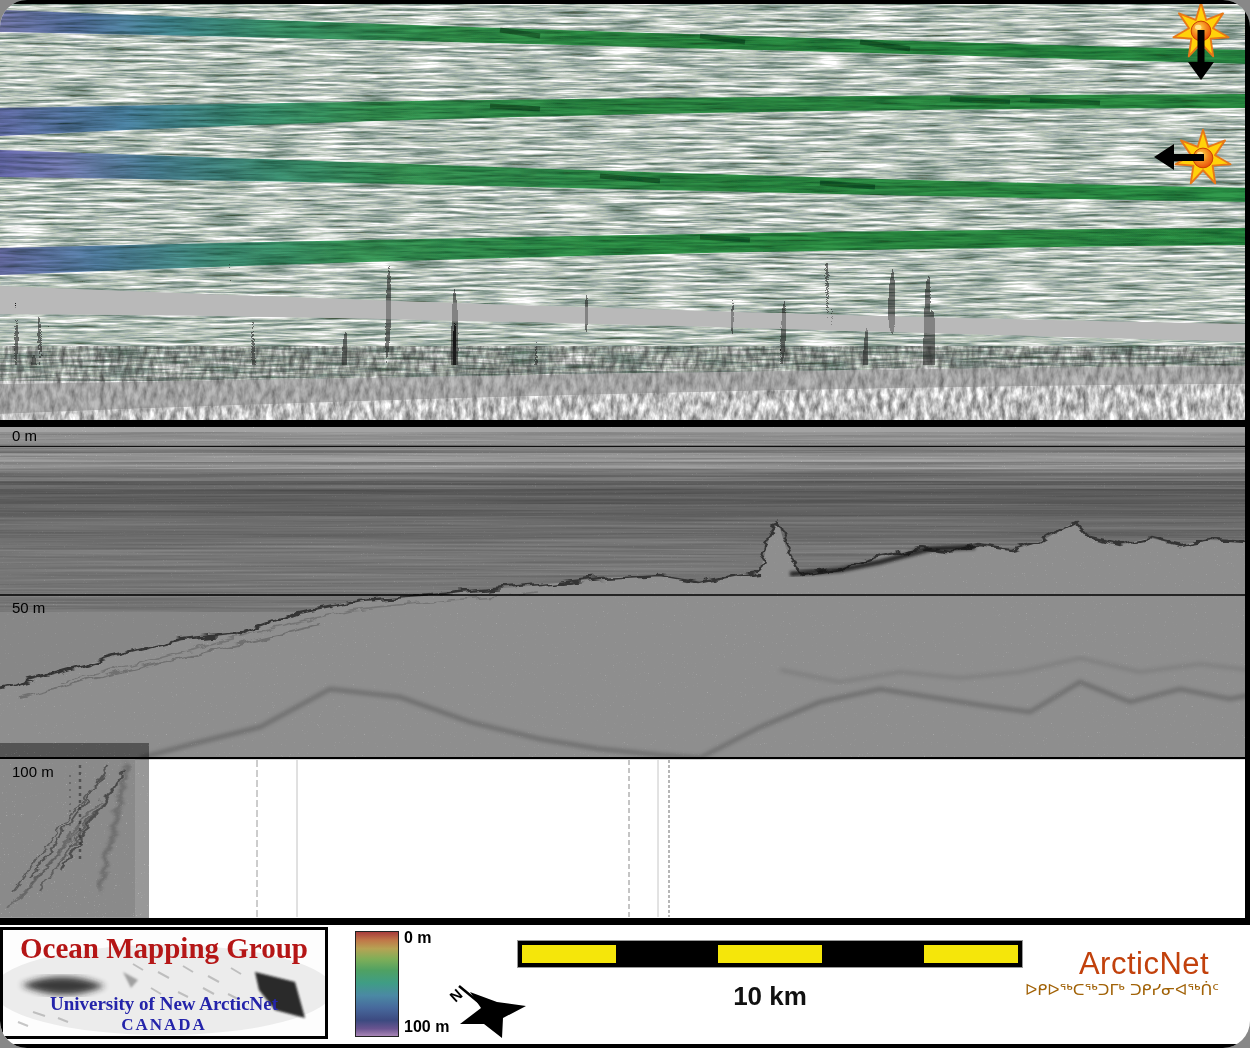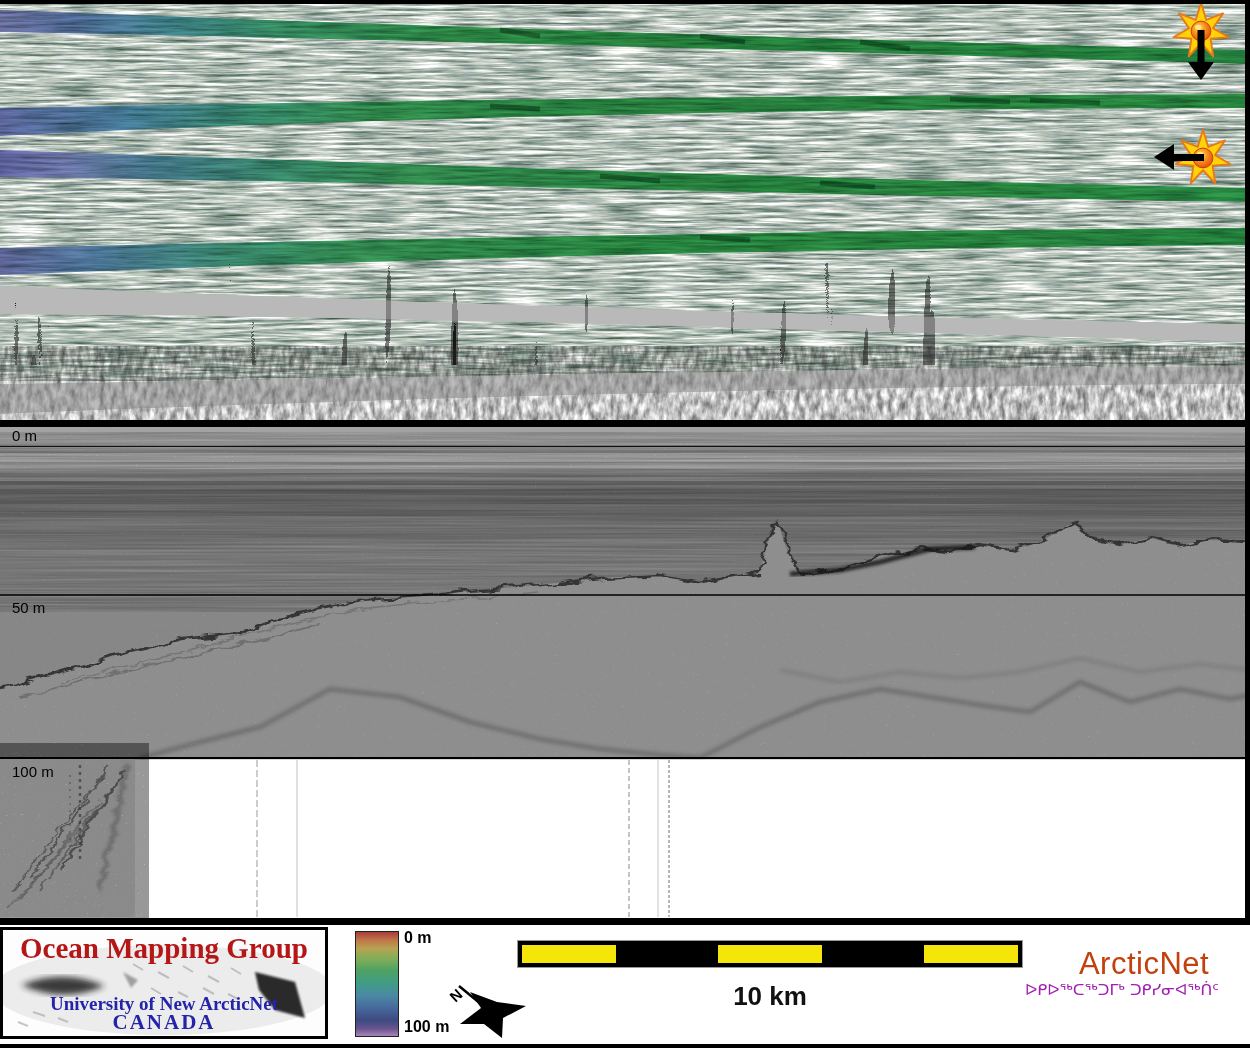--- a/index.html
+++ b/index.html
@@ -1,42 +1,42 @@
 <!DOCTYPE html>
 <html><head>
 <meta charset="utf-8">
 <style>
   html,body{margin:0;padding:0;background:#888;}
   .stage{position:relative;width:1250px;height:1048px;background:#ffffff;overflow:hidden;
-         font-family:"Liberation Sans",sans-serif;}
+         font-family:"Liberation Sans",sans-serif;border-radius:27px;}
   .border{position:absolute;background:#000;}
   .abs{position:absolute;}
   .omg-box{position:absolute;left:0;top:927px;width:328px;height:112px;background:#fdfdfd;
            border:3px solid #000;box-sizing:border-box;overflow:hidden;}
   .omg-title{position:absolute;left:0;top:2px;width:100%;text-align:center;
              font-family:"Liberation Serif",serif;font-weight:bold;
              font-size:29px;color:#b51616;}
   .omg-unb{position:absolute;left:0;bottom:21px;width:100%;text-align:center;
            font-family:"Liberation Serif",serif;font-weight:bold;font-size:19px;color:#2424aa;}
   .omg-can{position:absolute;left:0;bottom:1px;width:100%;text-align:center;
-           font-family:"Liberation Serif",serif;font-weight:bold;font-size:21px;
+           font-family:"Liberation Serif",serif;font-weight:bold;font-size:17px;
            letter-spacing:2px;color:#2424aa;}
   .colorbar{position:absolute;left:355px;top:931px;width:42px;height:104px;border:1px solid #222;
             background:linear-gradient(180deg,#a83c3c 0%,#c07848 8%,#b6a354 16%,#7fae58 26%,
             #4fa163 37%,#3f9d85 49%,#4b89a4 61%,#47699c 73%,#3c4a80 85%,#6a5490 93%,#a886b6 100%);}
   .cb-lbl{position:absolute;font-weight:bold;font-size:16px;color:#000;}
   .scalebar{position:absolute;left:518px;top:941px;width:504px;height:26px;background:#000;
             outline:1px solid #999;}
   .seg{position:absolute;top:4px;height:18px;background:#f5e60a;}
   .scale-label{position:absolute;left:770px;top:981px;transform:translateX(-50%);
                font-weight:bold;font-size:26px;color:#111;}
   .arcticnet{position:absolute;left:1144px;top:946px;transform:translateX(-50%);
              font-size:31px;color:#c2410c;letter-spacing:0.5px;}
   .inuktitut{position:absolute;left:1122px;top:980px;transform:translateX(-50%);
-             font-family:"DejaVu Sans",sans-serif;font-size:16px;color:#a21caf;white-space:nowrap;}
+             font-family:"DejaVu Sans",sans-serif;font-size:16px;color:#a16207;white-space:nowrap;}
 </style>
 </head>
 <body>
 
 <div class="stage">
 
   <svg class="abs" style="left:0;top:0;" width="1250" height="420">
     <defs>
       <linearGradient id="g1" gradientUnits="userSpaceOnUse" x1="0" y1="0" x2="1250" y2="0">
         <stop offset="0" stop-color="#7b7fb5"></stop>

